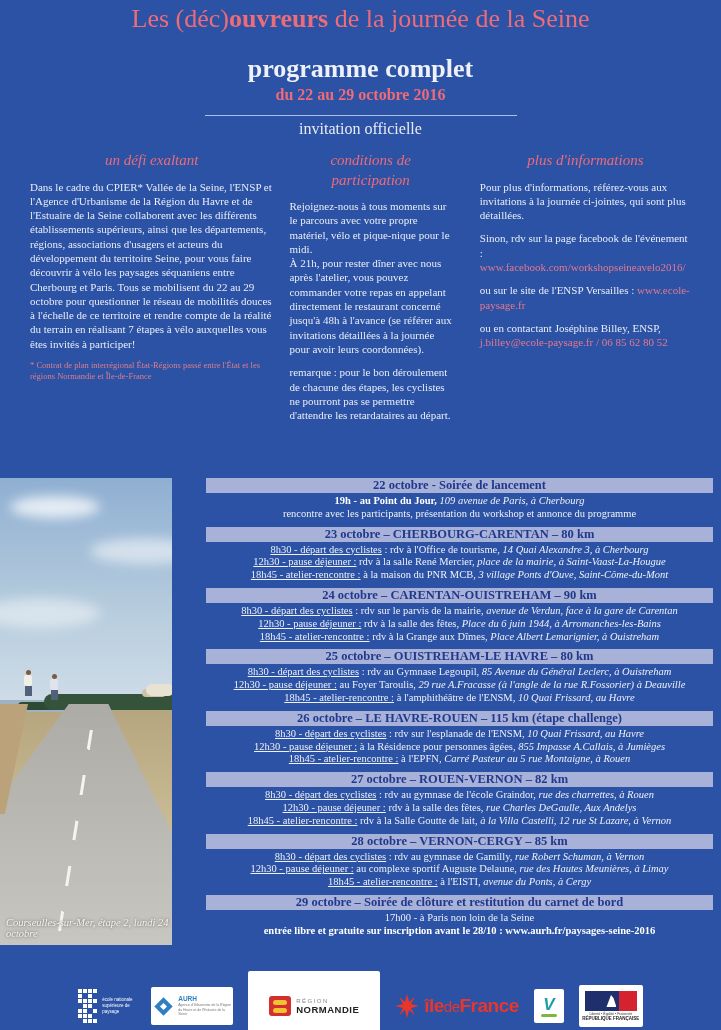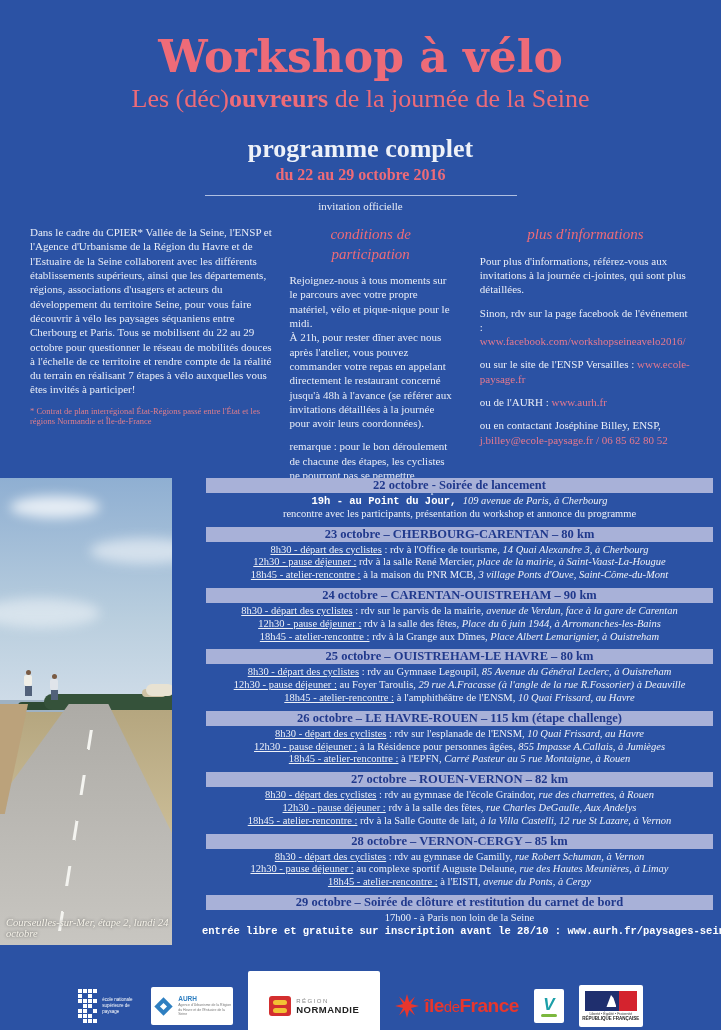--- a/index.html
+++ b/index.html
@@ -6,21 +6,21 @@
   .poster{position:relative;width:721px;height:1030px;margin:0 auto;background:#2b52a4;overflow:hidden;
           font-family:"Liberation Serif",serif;color:#edf0f8;}
   
   .hdr{text-align:center;}
   .title{margin:34px 0 0 0;font-family:"DejaVu Serif",serif;font-weight:bold;font-size:44px;line-height:1.05;color:#ee6b78;}
   .subtitle{font-size:26px;color:#ee6b78;margin-top:4px;}
   .subtitle .bold{font-weight:bold;}
   .prog1{margin-top:20px;font-size:26px;font-weight:bold;color:#eef1f8;}
   .prog2{margin-top:2px;font-size:16px;font-weight:bold;color:#ee6b78;}
   .divider{width:312px;height:1px;background:rgba(220,228,245,.75);margin:11px auto 4px auto;}
-  .invitation{font-size:11px;color:#e8ecf5;}
+  .invitation{font-size:16px;color:#e8ecf5;}
   
   .columns{display:flex;padding:0 30px;margin-top:13px;gap:16px;}
   .col{font-size:11px;line-height:1.3;color:#e9edf7;}
   .col p{margin:0 0 9px 0;white-space:pre-line;}
   .col1{width:264px;}
   .col2{width:176px;}
   .col3{width:229px;margin-left:12px;}
   .col-head{text-align:center;font-style:italic;font-size:15px;color:#ee6b78;margin-bottom:9px;}
   .footnote{font-size:8.5px;line-height:1.25;color:#de7e8d;margin-top:2px;}
   .link{color:#e5798f;}
@@ -54,21 +54,21 @@
   .caption{position:absolute;left:6px;bottom:6px;font-style:italic;font-size:10.5px;color:#f6f3ea;
            text-shadow:0 0 3px rgba(60,60,60,.8);}
   
   .schedule{position:absolute;left:202px;top:478px;width:515px;text-align:center;}
   .day-block{margin-bottom:6px;}
   .day-band{margin:0 4px 2px 4px;height:15px;line-height:15px;background:#a8b1d8;color:#20398c;
             font-weight:bold;font-size:12.5px;}
   .day-line{font-size:10.5px;line-height:1.22;color:#eef1f8;white-space:nowrap;}
   .seg-u{text-decoration:underline;}
   .seg-i{font-style:italic;}
-  .seg-b{font-weight:bold;color:#ffffff;font-family:Liberation Mono, monospace;}
+  .seg-b{font-weight:bold;color:#ffffff;}
   
   .logos{position:absolute;left:0;top:984px;width:721px;height:44px;display:flex;align-items:center;
          justify-content:center;gap:15px;font-family:"Liberation Sans",sans-serif;}
   .logo-box{background:#fff;border-radius:2px;display:flex;align-items:center;justify-content:center;}
   .logo-ensp{display:flex;align-items:center;gap:4px;}
   .ensp-text{color:#fff;font-size:4.5px;line-height:1.3;width:34px;}
   .logo-aurh{width:78px;height:34px;gap:4px;padding:2px;}
   .aurh-diamond{width:13px;height:13px;background:#2f7fc1;transform:rotate(45deg);position:relative;flex:0 0 auto;margin:0 4px;}
   .aurh-diamond::after{content:"";position:absolute;left:4px;top:4px;width:5px;height:5px;background:#fff;}
   .aurh-text{font-size:6.5px;font-weight:bold;color:#2f7fc1;line-height:1.2;}
@@ -94,45 +94,44 @@
   .rf-red{flex:1;background:#d4232e;}
   .rf-motto{font-size:3.5px;color:#333;margin-top:1px;}
   .rf-name{font-size:4.5px;font-weight:bold;color:#222;}
 </style>
 </head>
 <body>
 
 <div class="poster">
 
   <div class="hdr">
-    <h1 class="title">Workshop à vélo</h1>
     <div class="subtitle"><span>Les (déc)</span><span class="bold">ouvreurs</span><span> de la journée de la Seine</span></div>
     <div class="prog1">programme complet</div>
     <div class="prog2">du 22 au 29 octobre 2016</div>
     <div class="divider"></div>
     <div class="invitation">invitation officielle</div>
   </div>
 
   <div class="columns">
     <div class="col col1">
+      <div class="col-head">un défi exaltant</div>
       <p>Dans le cadre du CPIER* Vallée de la Seine, l'ENSP et l'Agence d'Urbanisme de la Région du Havre et de l'Estuaire de la Seine collaborent avec les différents établissements supérieurs, ainsi que les départements, régions, associations d'usagers et acteurs du développement du territoire Seine, pour vous faire découvrir à vélo les paysages séquaniens entre Cherbourg et Paris. Tous se mobilisent du 22 au 29 octobre pour questionner le réseau de mobilités douces à l'échelle de ce territoire et rendre compte de la réalité du terrain en réalisant 7 étapes à vélo auxquelles vous êtes invités à participer!</p>
       <p class="footnote">* Contrat de plan interrégional État-Régions passé entre l'État et les régions Normandie et Île-de-France</p>
     </div>
     <div class="col col2">
       <div class="col-head">conditions de participation</div>
       <p>Rejoignez-nous à tous moments sur le parcours avec votre propre matériel, vélo et pique-nique pour le midi.
 À 21h, pour rester dîner avec nous après l'atelier, vous pouvez commander votre repas en appelant directement le restaurant concerné jusqu'à 48h à l'avance (se référer aux invitations détaillées à la journée pour avoir leurs coordonnées).</p>
       <p>remarque : pour le bon déroulement de chacune des étapes, les cyclistes ne pourront pas se permettre d'attendre les retardataires au départ.</p>
     </div>
     <div class="col col3">
       <div class="col-head">plus d'informations</div>
       <p>Pour plus d'informations, référez-vous aux invitations à la journée ci-jointes, qui sont plus détaillées.</p>
       <p><span>Sinon, rdv sur la page facebook de l'événement : </span><span class="link">www.facebook.com/workshopseineavelo2016/</span></p>
       <p><span>ou sur le site de l'ENSP Versailles : </span><span class="link">www.ecole-paysage.fr</span></p>
-      <p><span>ou de l'AURH : </span><span class="link">www.aurh.fr</span></p>
       <p><span>ou en contactant Joséphine Billey, ENSP, </span><span class="link">j.billey@ecole-paysage.fr / 06 85 62 80 52</span></p>
     </div>
   </div>
 
   <div class="photo">
     <div class="sky"></div>
     <div class="cloud c1"></div>
     <div class="cloud c2"></div>
     <div class="cloud c3"></div>
     <div class="ground"></div>

